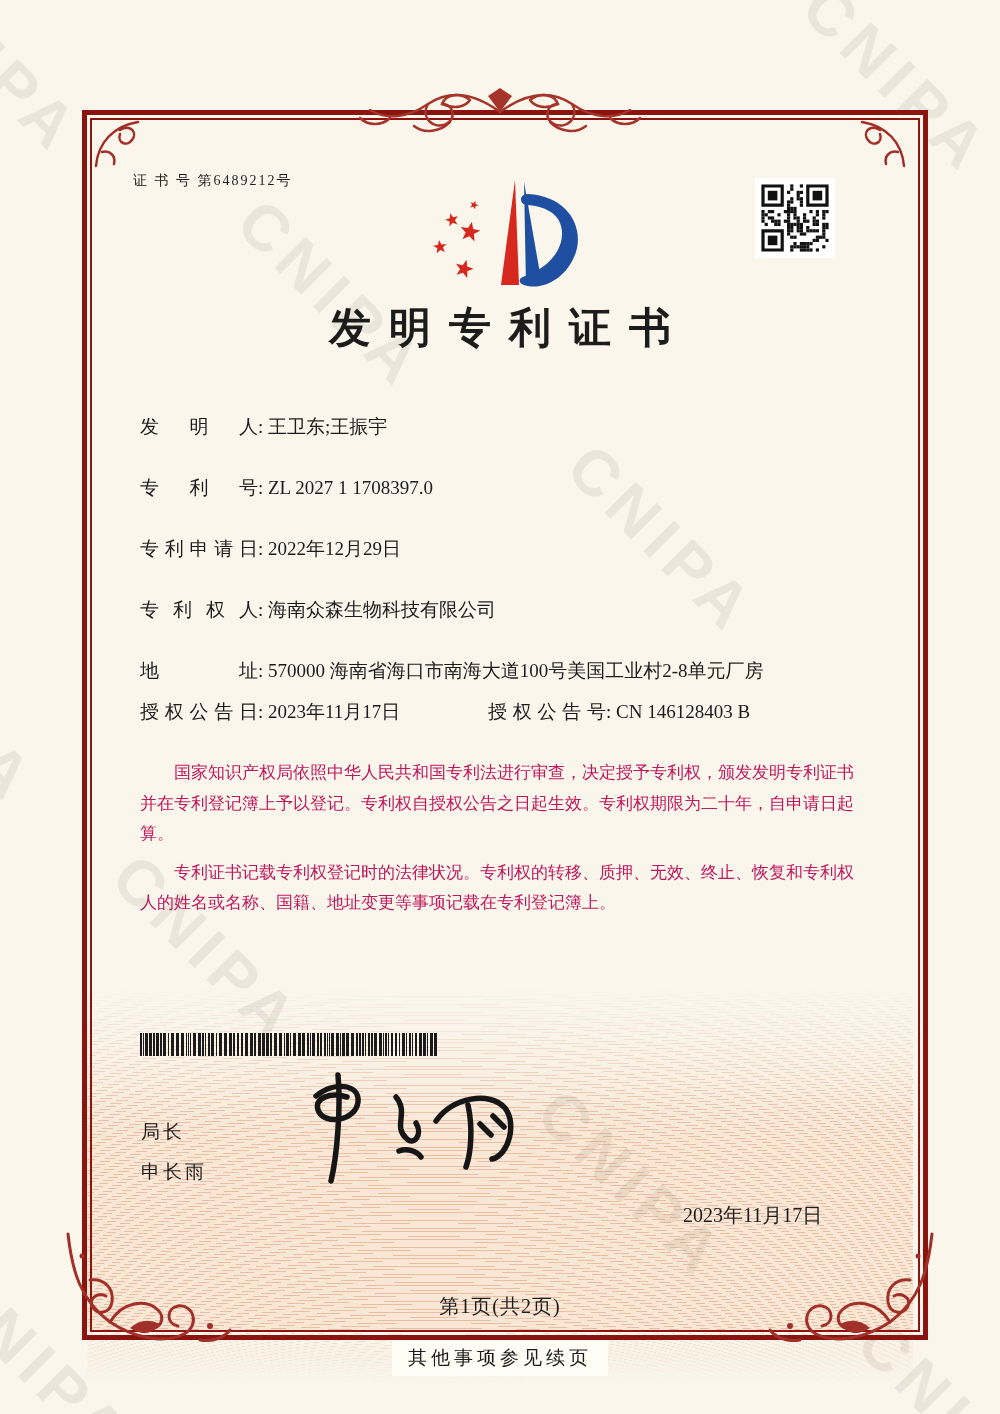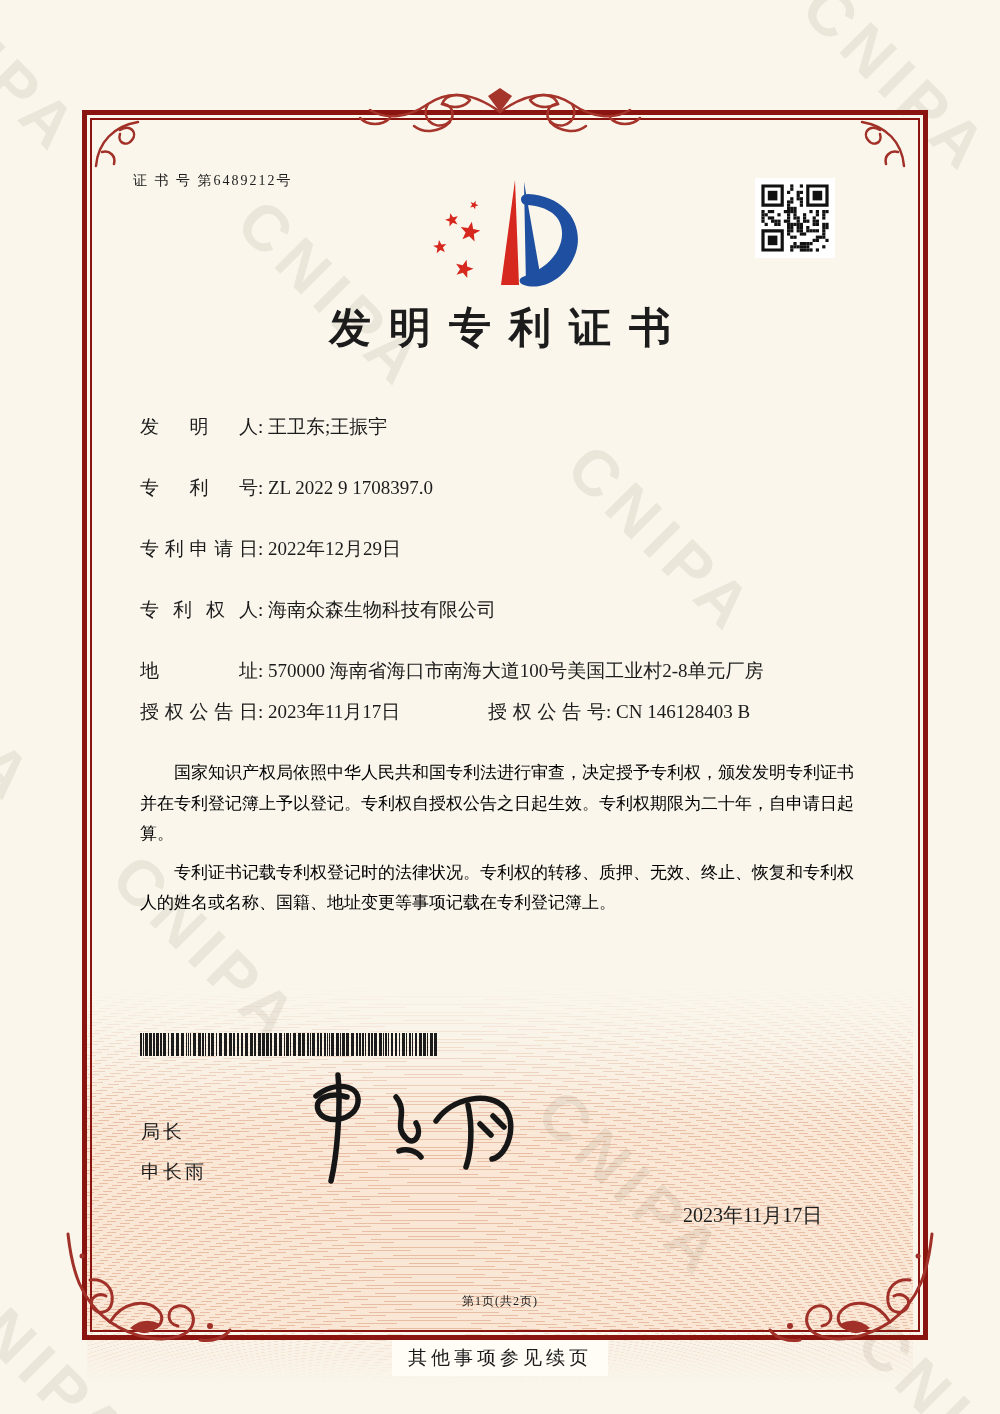--- a/index.html
+++ b/index.html
@@ -50,32 +50,32 @@
   .frow{font-size:19px;line-height:29px;margin-bottom:32px;position:relative;}
   .frow.addr{margin-bottom:12px;}
   .flabel{display:inline-block;width:118px;text-align:justify;
           text-align-last:justify;vertical-align:top;}
   .fcolon{display:inline-block;width:10px;vertical-align:top;}
   .fvalue{display:inline-block;width:588px;vertical-align:top;}
   .grant-no{position:absolute;left:348px;top:0;}
   .grant-no .fvalue{width:230px;}
 
   
-  .paras{margin-top:17px;font-size:17px;line-height:30.5px;color:#000000;}
+  .paras{margin-top:17px;font-size:17px;line-height:30.5px;color:#be185d;}
   .paras p{margin:0 0 8px 0;text-indent:2em;}
 
   
   .barcode{position:absolute;left:140px;top:1033px;z-index:5;}
   .director{position:absolute;left:141px;top:1112px;z-index:5;
             font-family:"Liberation Sans",sans-serif;font-size:19px;
             letter-spacing:3px;line-height:40px;}
   .signature{position:absolute;left:268px;top:1068px;z-index:5;}
   .issue-date{position:absolute;left:683px;top:1202px;z-index:5;font-size:20px;}
   .page-footer{position:absolute;left:0;top:1293px;width:100%;text-align:center;
-               z-index:5;font-size:12px;letter-spacing:1px;}
+               z-index:5;font-size:20px;letter-spacing:1px;}
   .continuation{position:absolute;left:0;top:1340px;width:100%;text-align:center;z-index:5;}
   .continuation span{display:inline-block;background:#fffdf6;padding:5px 16px;
                font-size:19px;letter-spacing:4px;}
 </style>
 </head>
 <body>
 
 <div class="page">
 
   <div class="waves waves-main"></div>
@@ -304,21 +304,21 @@
       </svg>
   </div>
 
   <div class="title">发明专利证书</div>
 
   <div class="content">
     <div class="frow">
       <span class="flabel">发明人</span><span class="fcolon">:</span><span class="fvalue">王卫东;王振宇</span>
     </div>
     <div class="frow">
-      <span class="flabel">专利号</span><span class="fcolon">:</span><span class="fvalue">ZL 2022 9 1708397.0</span>
+      <span class="flabel">专利号</span><span class="fcolon">:</span><span class="fvalue">ZL 2027 1 1708397.0</span>
     </div>
     <div class="frow">
       <span class="flabel">专利申请日</span><span class="fcolon">:</span><span class="fvalue">2022年12月29日</span>
     </div>
     <div class="frow">
       <span class="flabel">专利权人</span><span class="fcolon">:</span><span class="fvalue">海南众森生物科技有限公司</span>
     </div>
     <div class="frow addr">
       <span class="flabel">地址</span><span class="fcolon">:</span><span class="fvalue">570000 海南省海口市南海大道100号美国工业村2-8单元厂房</span>
     </div>

